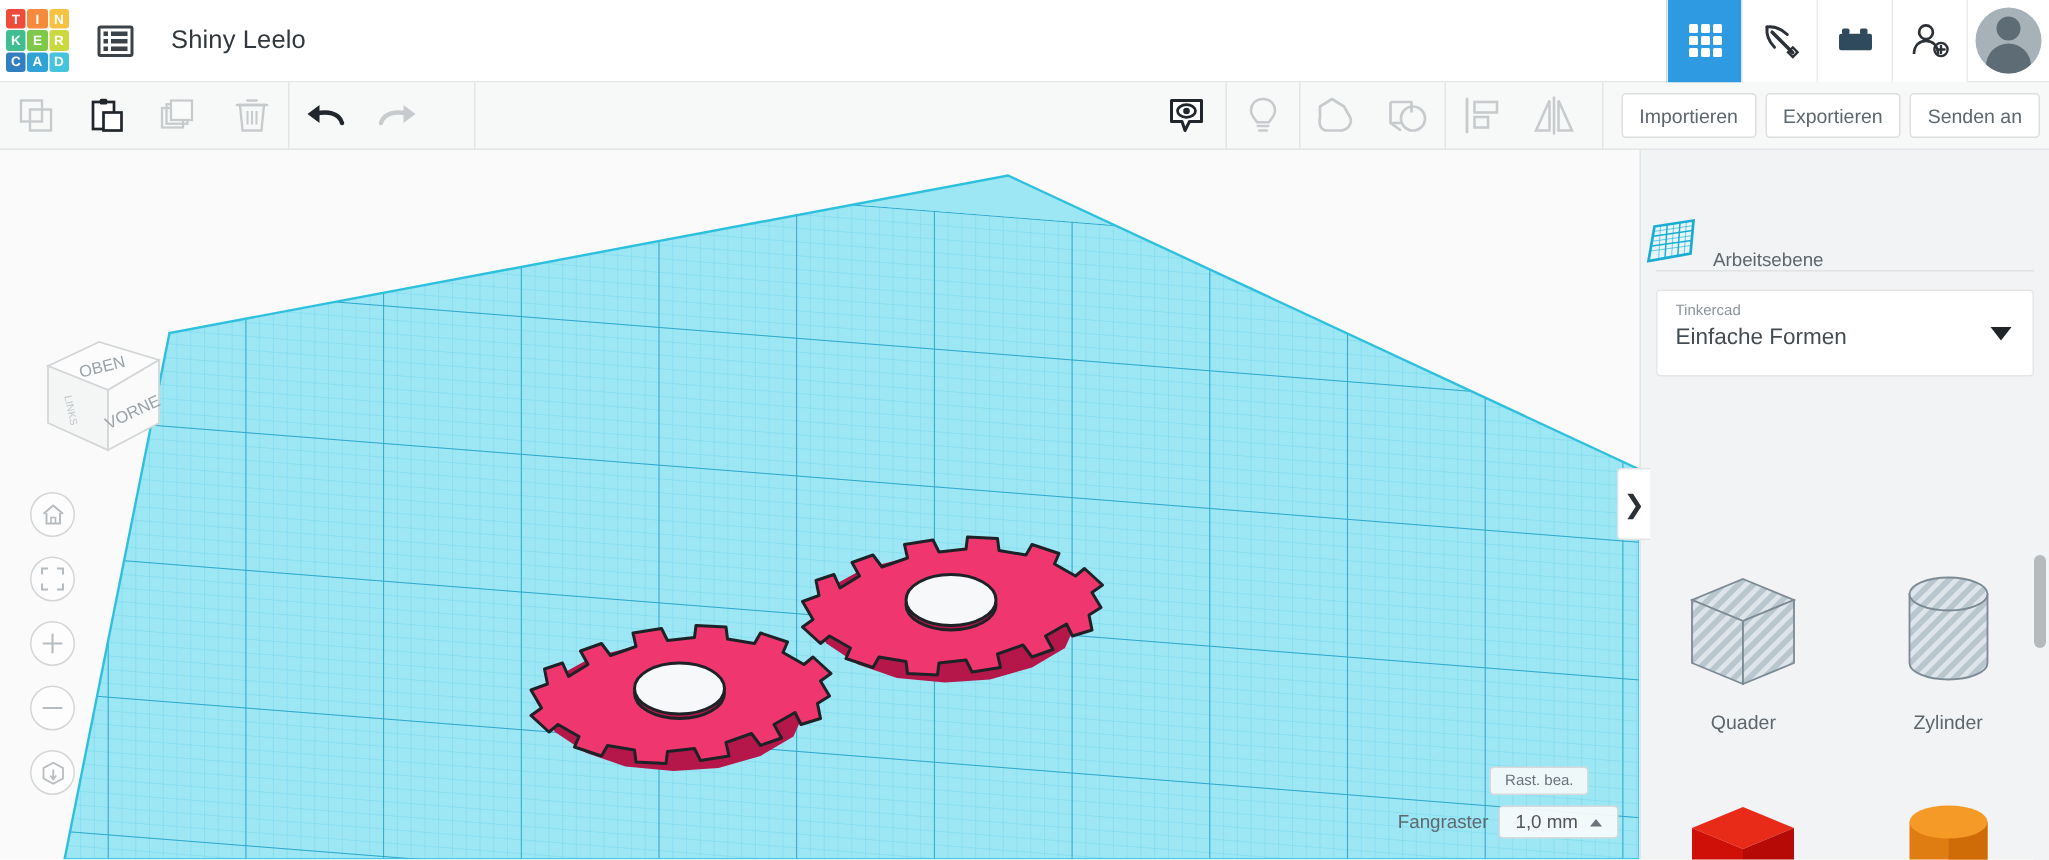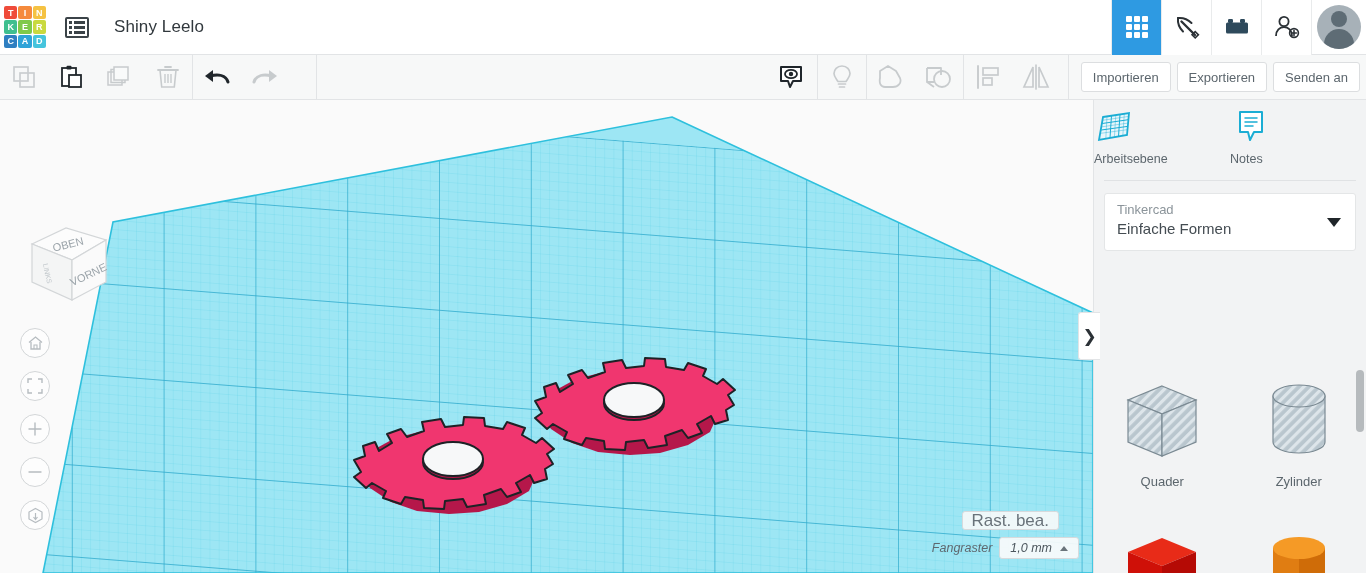--- a/index.html
+++ b/index.html
@@ -108,26 +108,26 @@
   .navbtn {
     width: 30px; height: 30px; border-radius: 50%; border: 1px solid #d3d6d8;
     background: rgba(255,255,255,.55);
     display: flex; align-items: center; justify-content: center; cursor: pointer;
   }
 
   
   .rast-btn {
     position: absolute; right: 34px; bottom: 43px;
     height: 19px; padding: 0 9px; border: 1px solid #d7dadc; border-radius: 3px;
-    background: rgba(248,249,249,.9); font-size: 17px; color: #69737a;
+    background: rgba(248,249,249,.9); font-size: 10px; color: #69737a;
     display: flex; align-items: center; cursor: pointer;
   }
   .snap-row {
     position: absolute; right: 14px; bottom: 14px;
-    display: flex; align-items: center; gap: 7px; font-style: italic;
+    display: flex; align-items: center; gap: 7px;
   }
   .snap-label { font-size: 12.5px; color: #5e686f; }
   .snap-select {
     height: 22px; padding: 0 10px; border: 1px solid #d7dadc; border-radius: 3px;
     background: rgba(250,251,251,.92); font-size: 12.5px; color: #4d575e;
     display: flex; align-items: center; gap: 8px; cursor: pointer;
   }
   .caret-up { width:0;height:0;border-left:4px solid transparent;border-right:4px solid transparent;border-bottom:5px solid #6a747b; }
 
   
@@ -138,29 +138,29 @@
     display: flex; align-items: center; justify-content: center;
     font-size: 17px; color: #2b3136; cursor: pointer; z-index: 5;
   }
 
   
   .rpanel {
     position: absolute; left: 1093px; top: 100px; width: 273px; height: 473px;
     background: #f2f3f4; border-left: 1px solid #e2e4e6;
   }
   .rp-tools { display: flex; height: 80px; padding-top: 8px; }
-  .rp-tool { flex: 1; display: flex; flex-direction: column; align-items: flex-start; gap: 6px; cursor: pointer; }
+  .rp-tool { flex: 1; display: flex; flex-direction: row; align-items: flex-end; gap: 6px; cursor: pointer; }
   .rp-tool-label { font-size: 12.5px; color: #5c666d; }
   .rp-divider { height: 1px; background: #e0e2e4; margin: 0 10px; }
   .rp-select {
     margin: 12px 10px 0 10px; height: 58px; background: #ffffff;
     border: 1px solid #e4e6e7; border-radius: 3px; padding: 8px 12px;
     position: relative; cursor: pointer;
   }
-  .rp-select-sub { font-size: 13px; color: #8b949a; }
+  .rp-select-sub { font-size: 10px; color: #8b949a; }
   .rp-select-main { font-size: 15px; color: #444c52; margin-top: 3px; }
   .rp-select-caret {
     position: absolute; right: 14px; top: 24px;
     width: 0; height: 0; border-left: 7px solid transparent; border-right: 7px solid transparent;
     border-top: 9px solid #1f2529;
   }
   .rp-gallery {
     position: absolute; left: 0; top: 264px; width: 273px; height: 221px;
     background: #f2f3f4; overflow: hidden;
   }
@@ -474,27 +474,20 @@
       <div class="rp-tool">
         <svg width="42" height="38" viewBox="0 0 42 38">
           <polygon points="9,9 35,5 33,27 5,32" fill="#e8f6fb" stroke="#1badd4" stroke-width="1.8"></polygon>
           <path d="M17.5,7.5 L16,29.8 M26,6.3 L24.5,28.6" stroke="#1badd4" stroke-width="1"></path>
           <path d="M8.2,15.5 L34.3,11.7 M7.3,22 L33.6,18.4" stroke="#1badd4" stroke-width="1"></path>
           <path d="M13,8.2 L11.8,30.8 M21.8,7 L20.4,29.2 M30.3,5.8 L28.8,28" stroke="#1badd4" stroke-width="0.55" opacity=".75"></path>
           <path d="M8.6,12.3 L34.7,8.4 M7.8,18.8 L34,15.1 M6.8,25.3 L33.2,21.7" stroke="#1badd4" stroke-width="0.55" opacity=".75"></path>
         </svg>
         <div class="rp-tool-label">Arbeitsebene</div>
       </div>
-      <div class="rp-tool">
-        <svg width="42" height="38" viewBox="0 0 42 38">
-          <path d="M10 4 H32 V24 H24 L20 32 L18 24 H10 Z" fill="#fff" stroke="#1badd4" stroke-width="2" stroke-linejoin="round"></path>
-          <path d="M15 10 H27 M15 14 H27 M15 18 H23" stroke="#1badd4" stroke-width="1.5" stroke-linecap="round"></path>
-        </svg>
-        <div class="rp-tool-label">Notes</div>
-      </div>
     </div>
 
     <div class="rp-divider"></div>
 
     <div class="rp-select">
       <div class="rp-select-sub">Tinkercad</div>
       <div class="rp-select-main">Einfache Formen</div>
       <div class="rp-select-caret"></div>
     </div>
 

